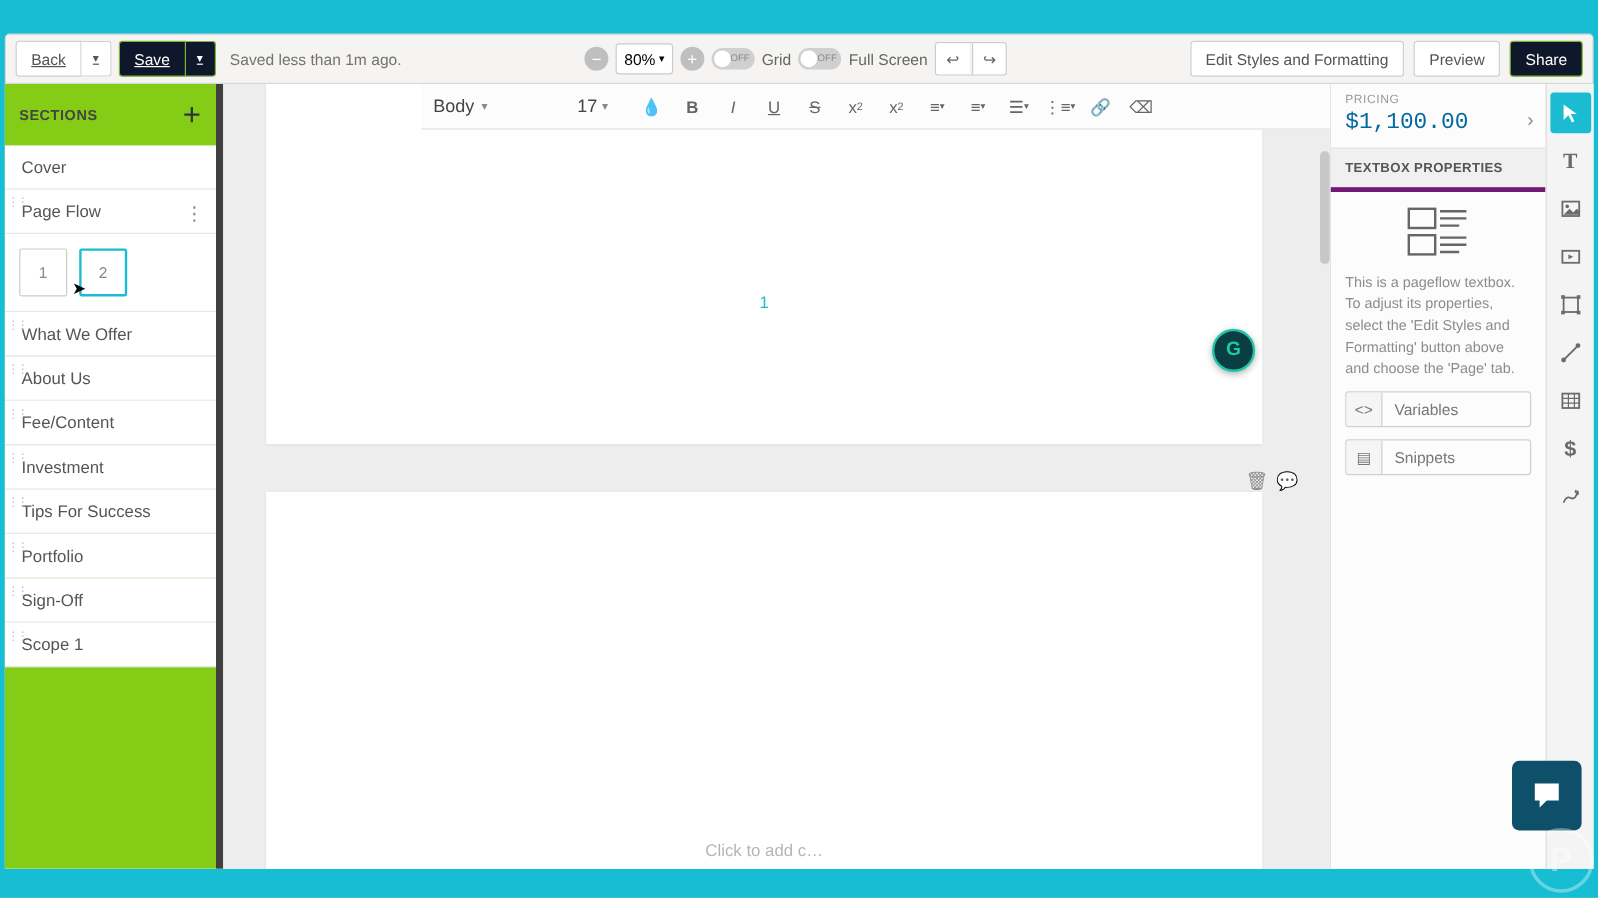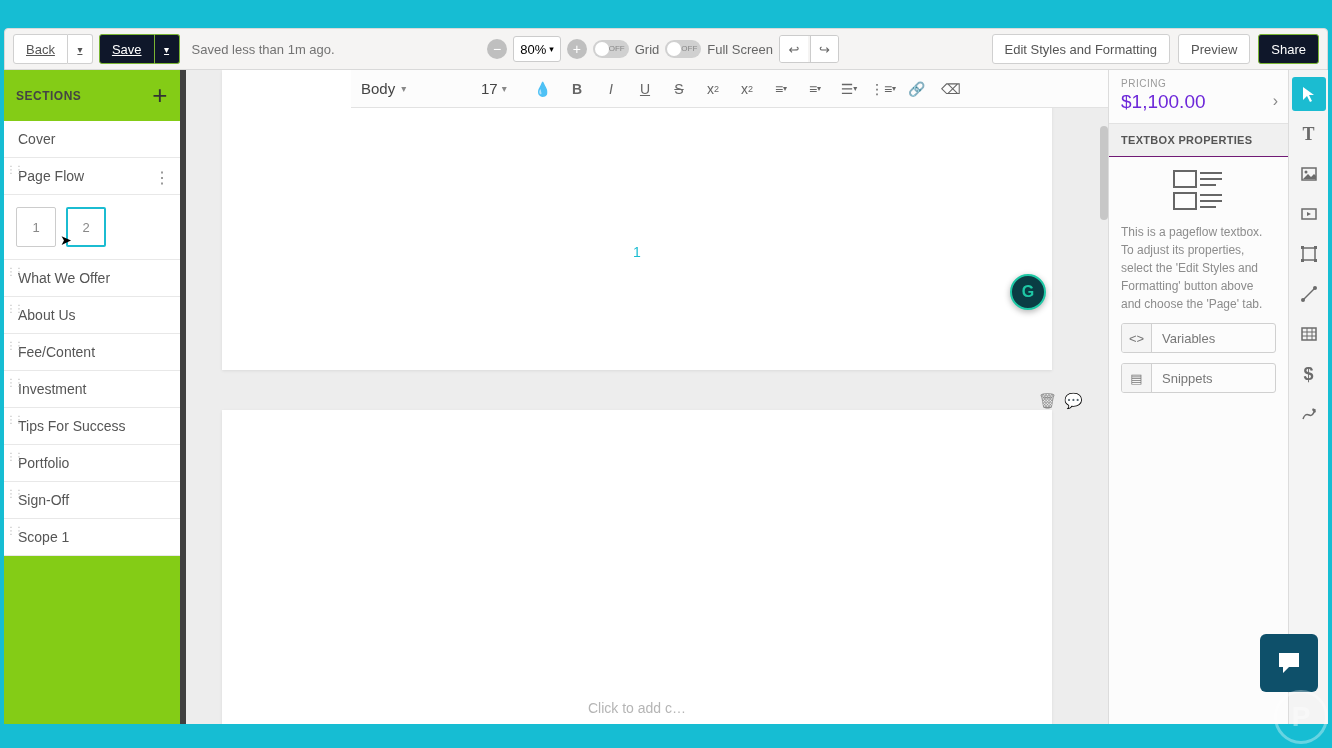--- a/index.html
+++ b/index.html
@@ -56,23 +56,23 @@
 .page-actions { position: absolute; right: -30px; top: -18px; display: flex; gap: 8px; }
 .page-actions span { width: 18px; height: 18px; color: #8a8a8a; cursor: pointer; font-size: 15px; }
 .click-add { position: absolute; left: 50%; transform: translateX(-50%); top: 290px; color: #b5b5b5; font-size: 14px; width: 620px; text-align: center; }
 .grammarly { position: absolute; right: 62px; top: 204px; width: 36px; height: 36px; border-radius: 50%; background: #0a3d44; border: 2px solid #1ec8a5; display: flex; align-items: center; justify-content: center; color: #1ec8a5; font-weight: 700; font-size: 16px; box-shadow: 0 2px 6px rgba(0,0,0,0.3); }
 .vscroll-thumb { position: absolute; right: 0; top: 56px; width: 8px; height: 94px; background: #c7c7c7; border-radius: 4px; }
 
 
 .right-props { width: 180px; border-left: 1px solid #dcdcdc; background: #fcfcfc; display: flex; flex-direction: column; }
 .pricing-block { padding: 8px 12px 10px 12px; border-bottom: 1px solid #e2e2e2; position: relative; }
 .pricing-lbl { font-size: 10px; color: #9a9a9a; letter-spacing: 0.5px; }
-.pricing-val { font-size: 19px; color: #6d28d9; margin-top: 2px; }
+.pricing-val { font-size: 19px; color: #0369a1; margin-top: 2px; font-family: Liberation Mono, monospace; }
 .pricing-block .chev { position: absolute; right: 10px; top: 22px; color: #888; font-size: 16px; }
-.props-header { background: #f0f0f0; padding: 10px 12px; font-size: 11px; font-weight: 700; color: #555; letter-spacing: 0.3px; border-bottom: 1px solid #701a75; }
+.props-header { background: #f0f0f0; padding: 10px 12px; font-size: 11px; font-weight: 700; color: #555; letter-spacing: 0.3px; border-bottom: 4px solid #701a75; }
 .props-body { padding: 12px; display: flex; flex-direction: column; align-items: center; }
 .props-icon { font-size: 36px; color: #666; }
 .props-text { font-size: 12px; color: #8c8c8c; line-height: 1.5; margin-top: 10px; }
 .chip-row { display: flex; align-items: center; border: 1px solid #d0d0d0; border-radius: 3px; height: 30px; margin-top: 10px; width: 100%; overflow: hidden; cursor: pointer; }
 .chip-row .chip-icon { width: 30px; display: flex; align-items: center; justify-content: center; border-right: 1px solid #d0d0d0; color: #777; font-size: 13px; height: 100%; background: #f5f5f5; }
 .chip-row .chip-label { flex: 1; padding: 0 10px; font-size: 13px; color: #777; }
 
 .right-rail { width: 40px; background: #f4f4f4; border-left: 1px solid #dcdcdc; display: flex; flex-direction: column; align-items: center; padding-top: 4px; }
 .rail-btn { width: 34px; height: 34px; margin: 3px 0; display: flex; align-items: center; justify-content: center; color: #6b6b6b; font-size: 18px; cursor: pointer; border-radius: 3px; }
 .rail-btn.active { background: #1bbcd1; color: #fff; }

